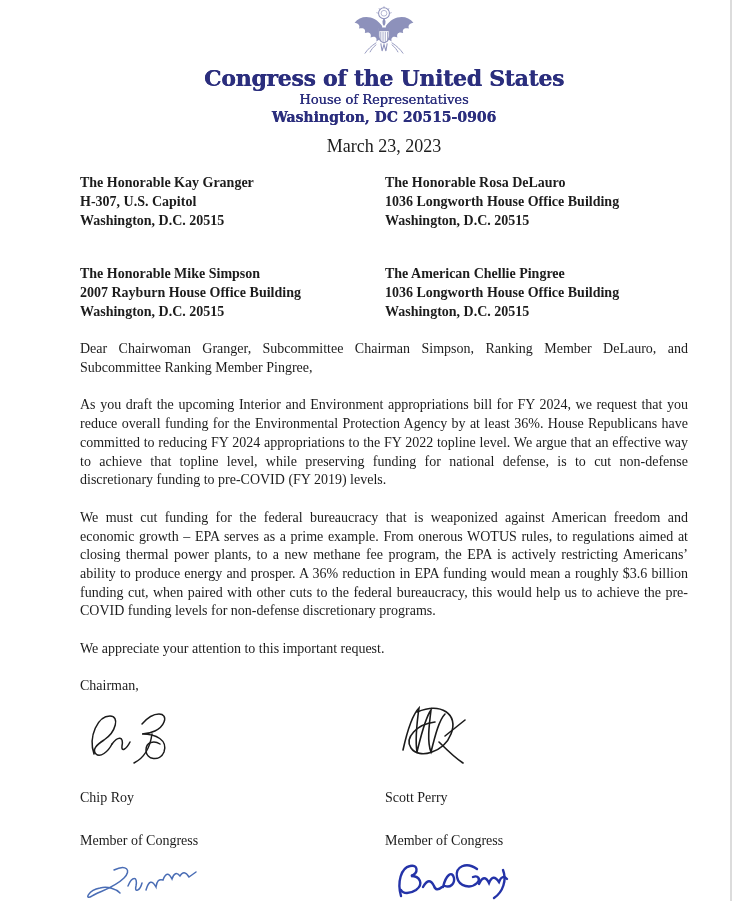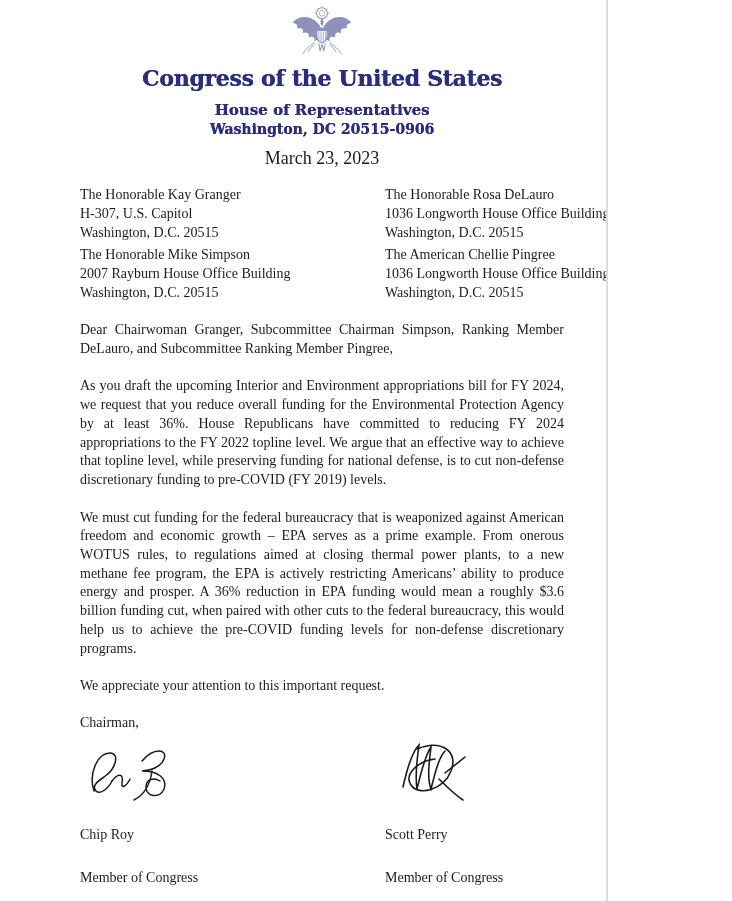--- a/index.html
+++ b/index.html
@@ -1,18 +1,18 @@
 <!DOCTYPE html>
 <html><head>
 <meta charset="utf-8">
 <style>
   html,body{margin:0;padding:0;background:#ffffff;}
   .page{
     position:relative;
-    width:608px;height:901px;
+    width:732px;height:901px;
     background:#ffffff;
     border-right:2px solid #dcdcdc;
     box-sizing:border-box;
     padding:6px 42px 0 80px;
     font-family:"Liberation Serif", serif;
     color:#1c1c1c;
     overflow:hidden;
   }
   
   .letterhead{text-align:center;}
@@ -20,42 +20,43 @@
   .lh-org{
     font-family:"DejaVu Serif", serif;
     font-weight:bold;
     font-size:22px;
     letter-spacing:-0.3px;
     margin-top:1px;
     text-shadow:0.4px 0 0 currentColor;
   }
   .lh-chamber{
     font-family:"DejaVu Serif", serif;
-    font-weight:bold;
-    font-size:15px;
-    margin-top:10px;
+    font-weight:normal;
+    font-size:13px;
+    margin-top:1px;
     text-shadow:0.3px 0 0 currentColor;
   }
   .lh-addr{
     font-family:"DejaVu Serif", serif;
     font-weight:bold;
     font-size:14px;
     margin-top:2px;
     text-shadow:0.3px 0 0 currentColor;
   }
   
   .date-line{text-align:center;font-size:18px;margin-top:11px;}
   
   .recipients{
     display:grid;
     grid-template-columns:305px 1fr;
-    row-gap:3px;
+    row-gap:34px;
     margin-top:16px;
     font-size:14px;
     line-height:19px;
+    font-weight:bold;
   }
   .recipient div{white-space:nowrap;}
   
   .salutation,.para{
     font-size:14px;
     line-height:18.7px;
     margin:19px 0 0 0;
     text-align:justify;
   }
   .no-just{text-align:left;}

